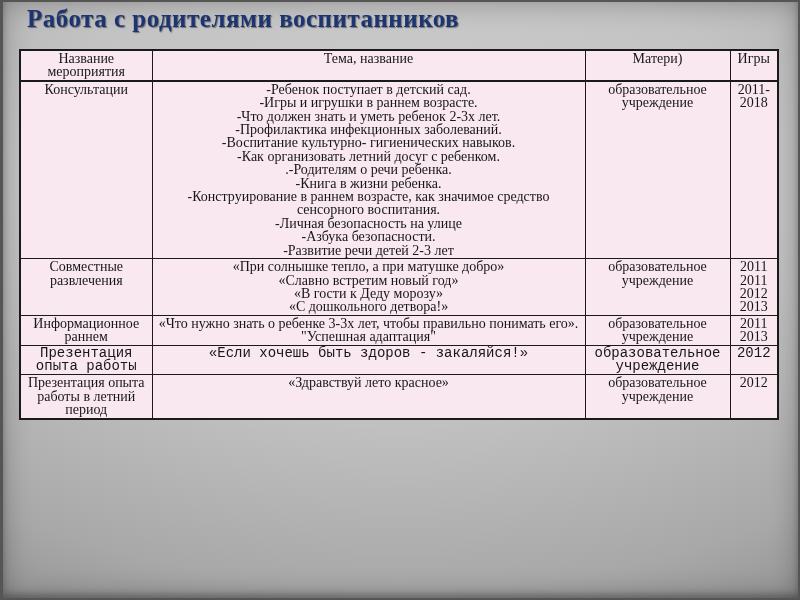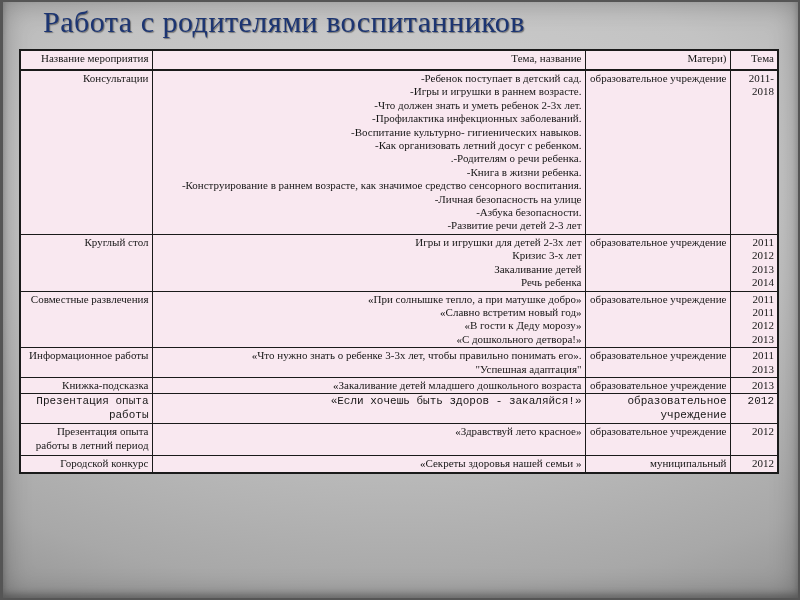--- a/index.html
+++ b/index.html
@@ -8,40 +8,40 @@
     font-family:"Liberation Serif","DejaVu Serif",serif;
   }
   .slide{
     position:relative;width:800px;height:600px;box-sizing:border-box;
     background:radial-gradient(ellipse 120% 95% at 50% 30%,
       #cfcfcf 0%, #c3c3c3 40%, #a8a8a8 72%, #8a8a8a 92%, #787878 100%);
     border:2px solid #555555;border-left-width:3px;
     box-shadow:inset 0 0 28px rgba(0,0,0,0.28), inset 0 -4px 6px rgba(0,0,0,0.25);
   }
   .page-title{
-    position:absolute;left:40px;top:3px;
-    font-size:30px;font-weight:normal;color:#1c3572;
+    position:absolute;left:24px;top:3px;
+    font-size:25px;font-weight:bold;color:#1c3572;
     letter-spacing:0.5px;
     text-shadow:1px 1px 1px rgba(50,50,50,0.55);
     white-space:nowrap;
   }
   table.events{
     position:absolute;left:16px;top:47px;width:758px;
     border-collapse:collapse;table-layout:fixed;
     background:#f9e8f0;
     border:2px solid #1a1a1a;
   }
   col.c-name{width:132px;}
   col.c-topic{width:433px;}
   col.c-level{width:145px;}
   col.c-date{width:48px;}
   th,td{
     border:1px solid #1a1a1a;
-    vertical-align:top;text-align:right;
-    font-size:11px;line-height:13.4px;font-weight:normal;
+    vertical-align:top;text-align:center;
+    font-size:14px;line-height:13.4px;font-weight:normal;
     padding:1px 3px;color:#171717;
     white-space:pre-line;overflow:hidden;word-wrap:break-word;
   }
   tr.header-row th{height:16px;border-bottom-width:2px;}
   tr.tall td{height:25px;font-family:Liberation Mono, monospace;}
   tr.semi-tall td{height:29px;}
 </style>
 </head>
 <body>
 
@@ -53,101 +53,77 @@
       <col class="c-name">
         <col class="c-topic">
         <col class="c-level">
         <col class="c-date">
     </colgroup>
     <tbody>
       <tr class="header-row">
         <th>Название мероприятия</th>
         <th>Тема,  название</th>
         <th>Матери)</th>
-        <th>Тема</th>
+        <th>Игры</th>
       </tr>
 
       <tr>
         <td>Консультации</td>
         <td>-Ребенок поступает в детский сад.
 -Игры и игрушки в раннем возрасте.
 -Что должен знать и уметь ребенок 2-3х лет.
 -Профилактика инфекционных заболеваний.
 -Воспитание культурно- гигиенических навыков.
 -Как организовать летний досуг с ребенком.
 .-Родителям о речи ребенка.
 -Книга в жизни ребенка.
 -Конструирование в раннем возрасте, как значимое средство сенсорного воспитания.
 -Личная безопасность на улице
 -Азбука безопасности.
 -Развитие речи детей 2-3 лет</td>
         <td>образовательное учреждение</td>
         <td>2011-2018</td>
       </tr>
 
-      <tr>
-        <td>Круглый стол</td>
-        <td>Игры и игрушки для детей 2-3х лет
-Кризис 3-х лет
-Закаливание детей
-Речь ребенка</td>
-        <td>образовательное учреждение</td>
-        <td>2011
-2012
-2013
-2014</td>
-      </tr>
 
       <tr>
         <td>Совместные развлечения</td>
         <td>«При солнышке тепло, а при матушке добро»
 «Славно встретим новый год»
 «В гости к Деду морозу»
 «С дошкольного детвора!»</td>
         <td>образовательное учреждение</td>
         <td>2011
 2011
 2012
 2013</td>
       </tr>
 
 
       <tr>
-        <td>Информационное работы</td>
+        <td>Информационное раннем</td>
         <td>«Что нужно знать о ребенке 3-3х лет, чтобы правильно понимать его».
 "Успешная адаптация"</td>
         <td>образовательное учреждение</td>
         <td>2011
 2013</td>
       </tr>
 
 
-      <tr>
-        <td>Книжка-подсказка</td>
-        <td>«Закаливание детей младшего дошкольного возраста</td>
-        <td>образовательное учреждение</td>
-        <td>2013</td>
-      </tr>
 
 
       <tr class="tall">
         <td>Презентация опыта работы</td>
         <td>«Если хочешь быть здоров - закаляйся!»</td>
         <td>образовательное учреждение</td>
         <td>2012</td>
       </tr>
 
       <tr class="semi-tall">
         <td>Презентация опыта работы в летний период</td>
         <td>«Здравствуй лето красное»</td>
         <td>образовательное учреждение</td>
         <td>2012</td>
       </tr>
 
-      <tr>
-        <td>Городской конкурс</td>
-        <td>«Секреты здоровья нашей семьи »</td>
-        <td>муниципальный</td>
-        <td>2012</td>
-      </tr>
     </tbody>
   </table>
 </div>
 
 </body></html>

